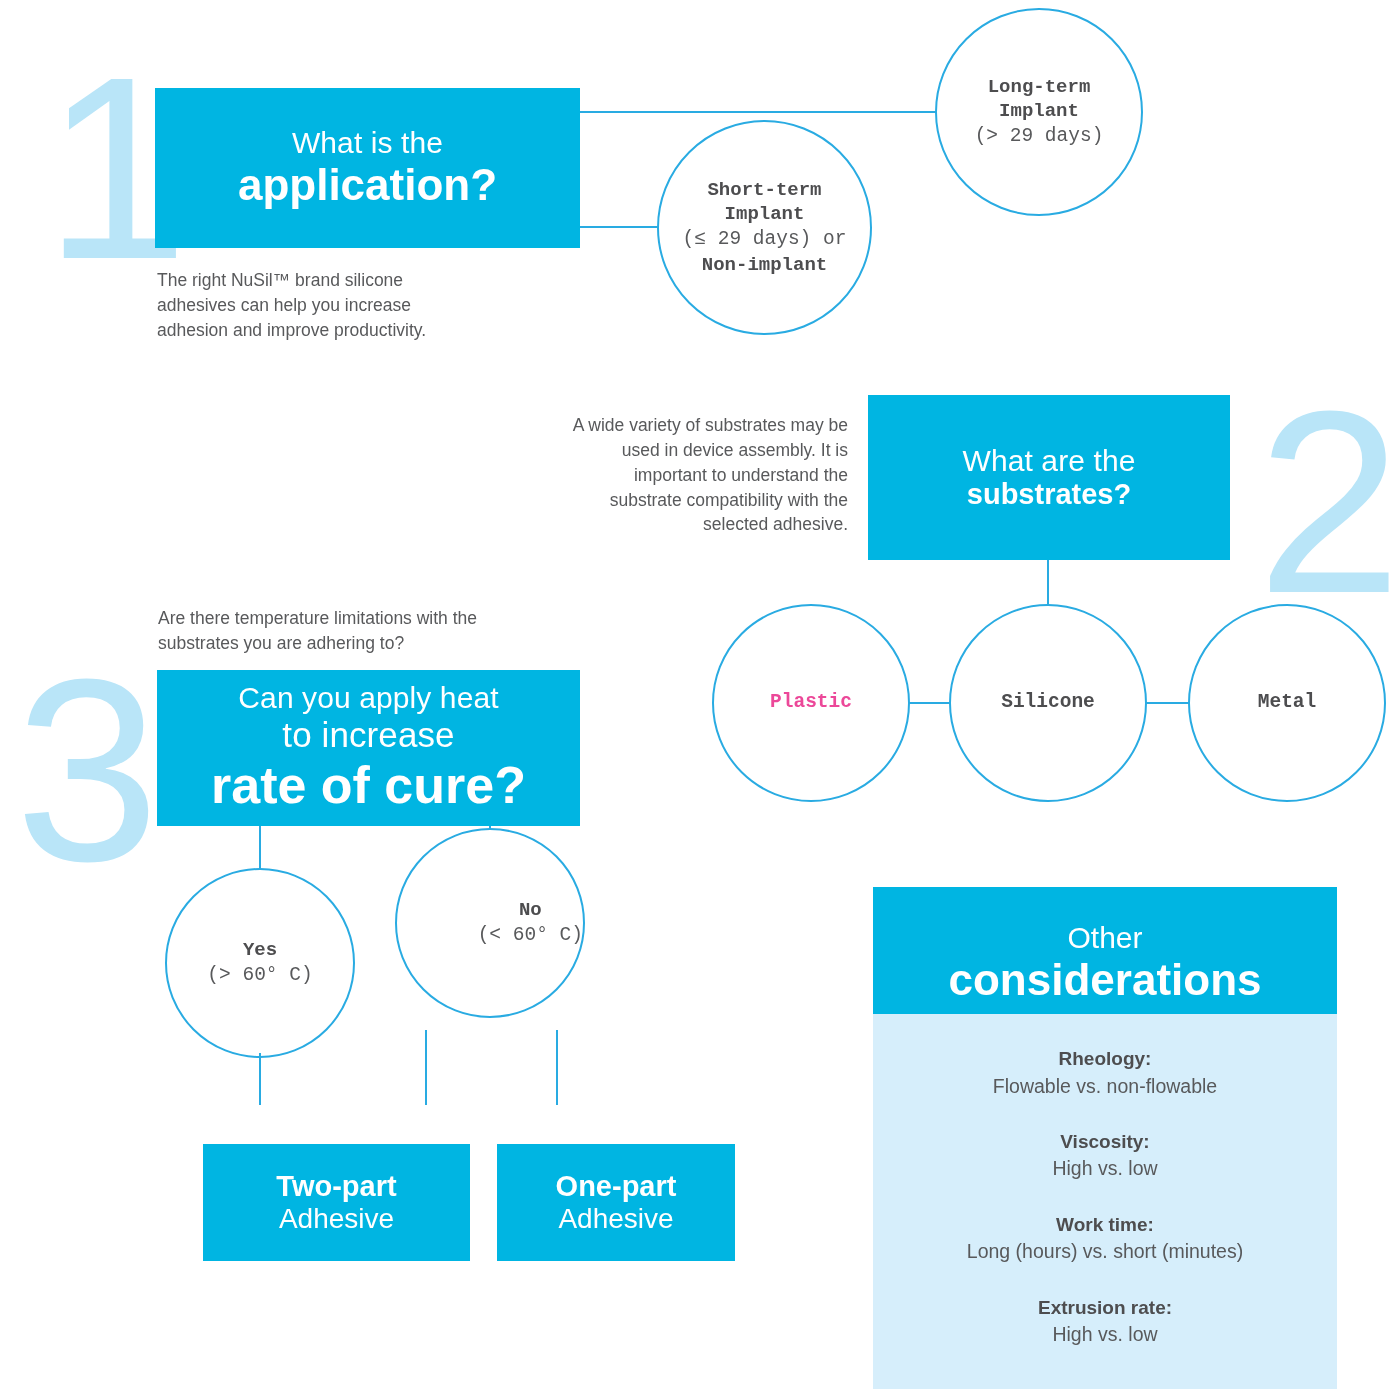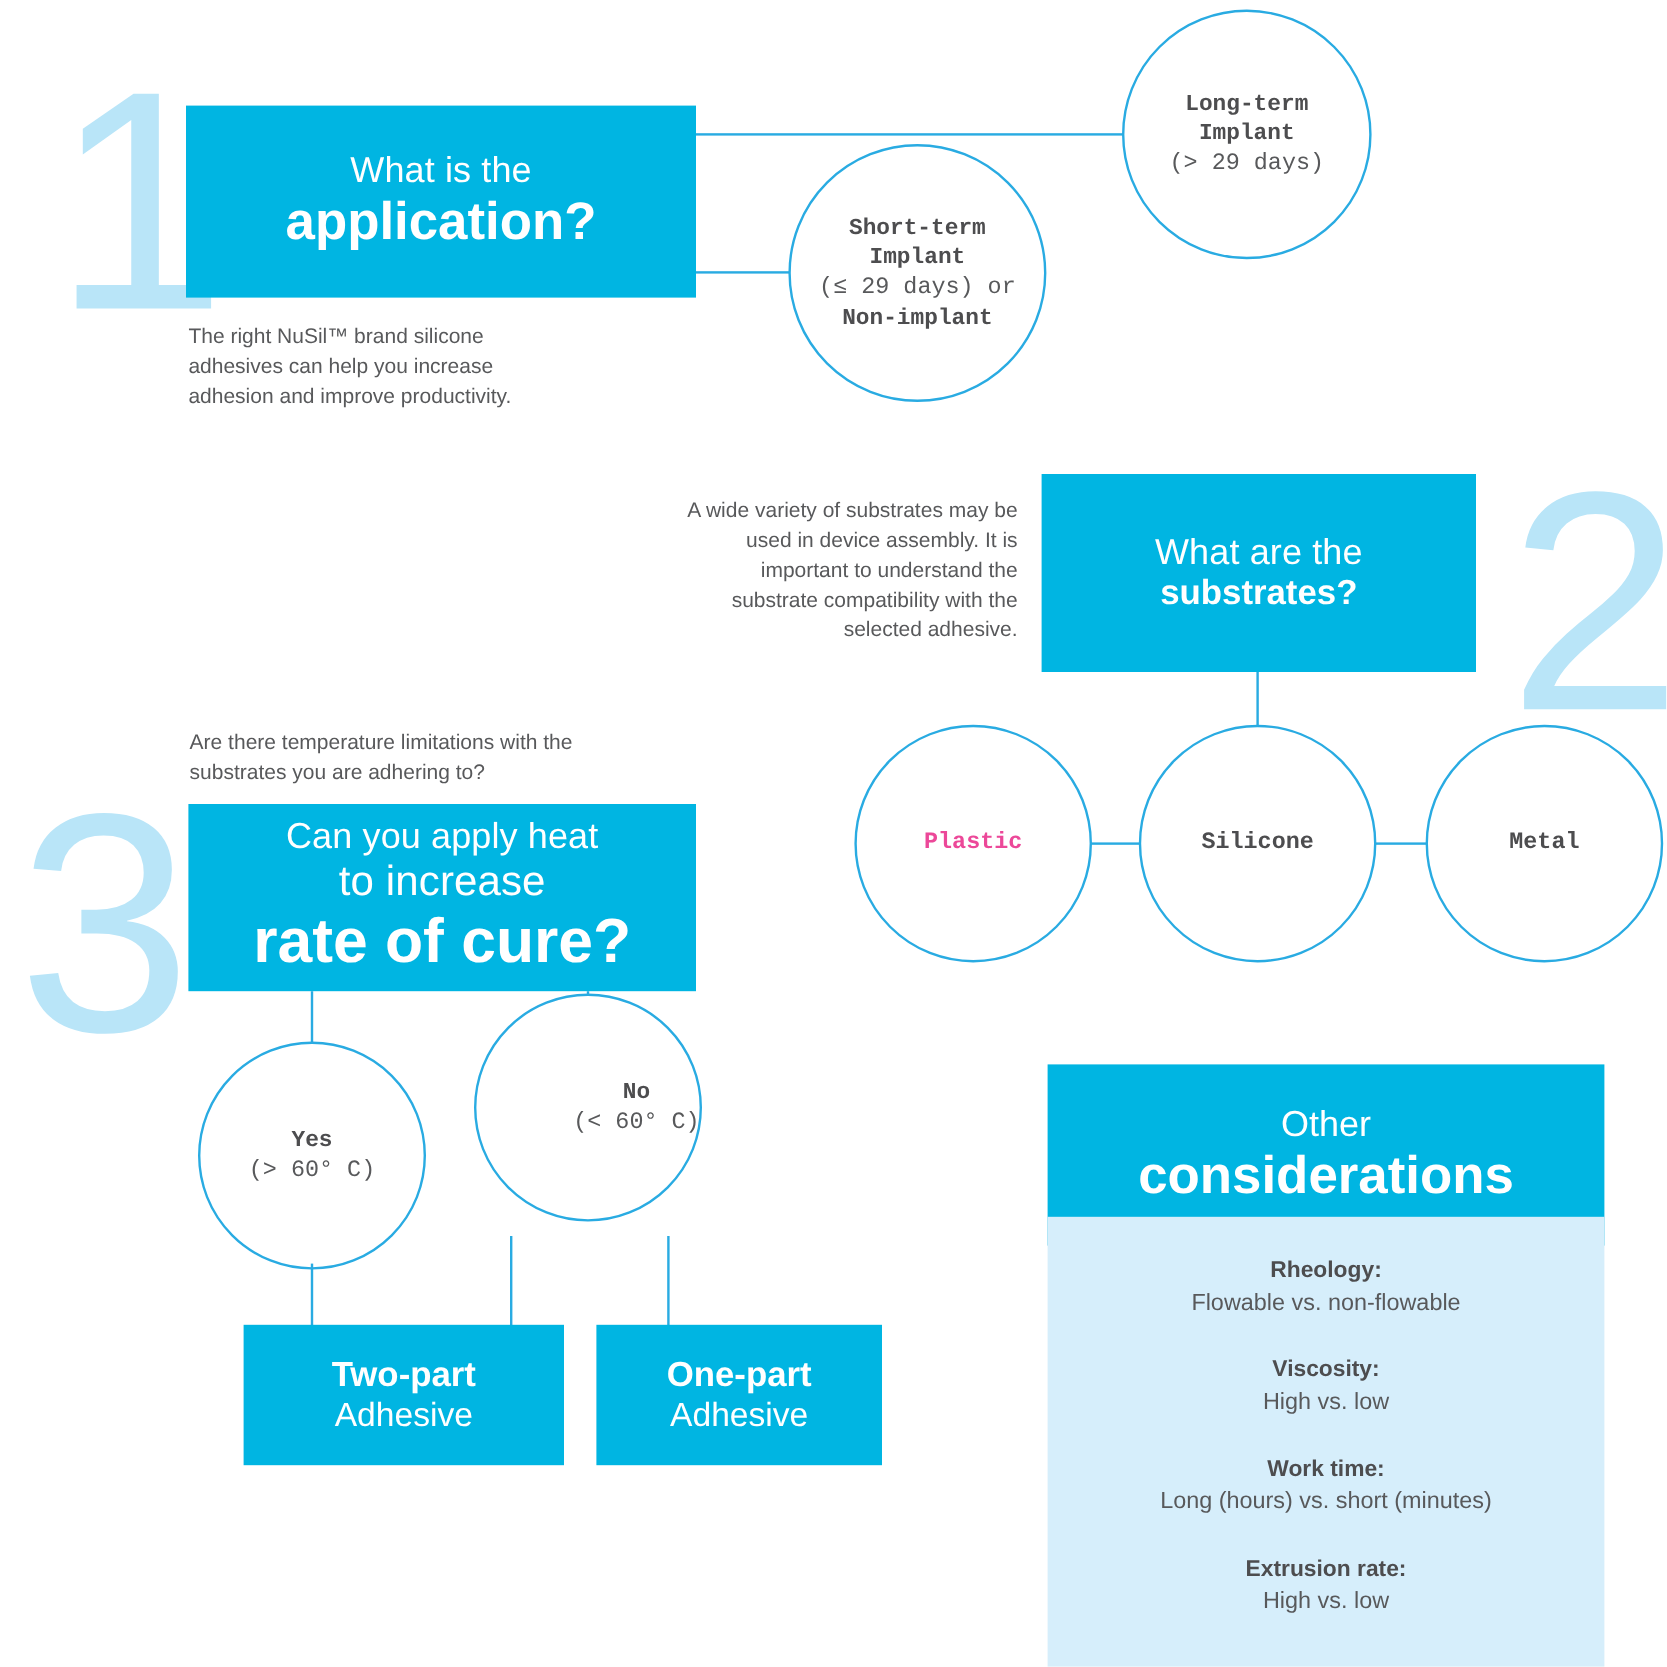--- a/index.html
+++ b/index.html
@@ -63,20 +63,21 @@
 
   
   .resbox{
     position:absolute;
     background:#00b5e2;
     color:#ffffff;
     display:flex;flex-direction:column;
     align-items:center;justify-content:center;
     text-align:center;
     box-sizing:border-box;
+    margin-top:40px;
   }
   .resbox .rb1{font-weight:700;font-size:29px;line-height:1.12;}
   .resbox .rb2{font-weight:300;font-size:28px;line-height:1.15;}
 
   
   #consider{position:absolute;left:873px;top:863px;width:464px;height:526px;}
   #consider-head{
     position:absolute;left:0;top:0;width:464px;height:151px;
     background:#00b5e2;color:#fff;
     display:flex;flex-direction:column;align-items:center;justify-content:center;

